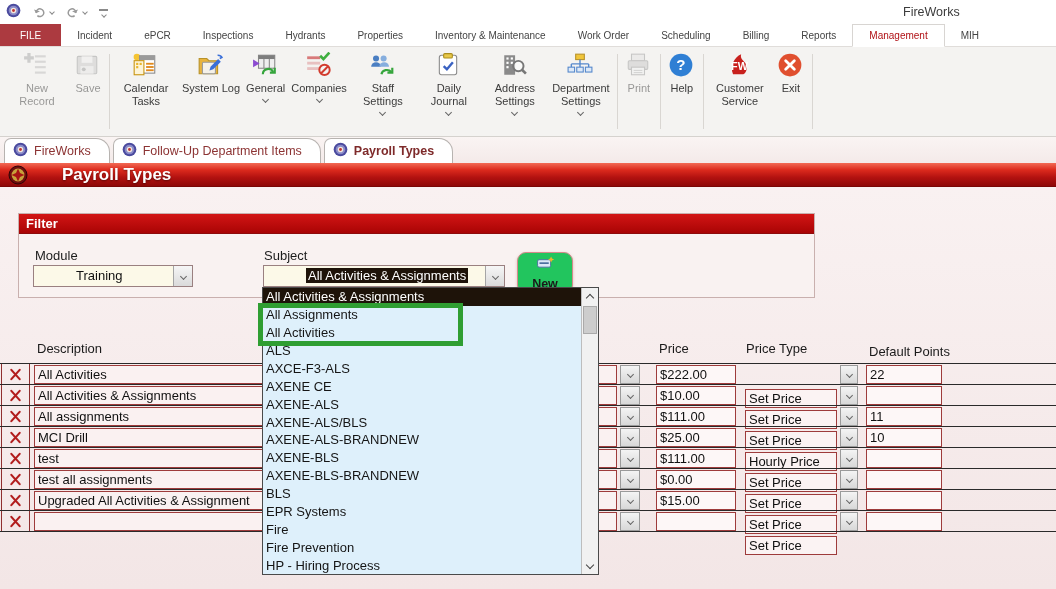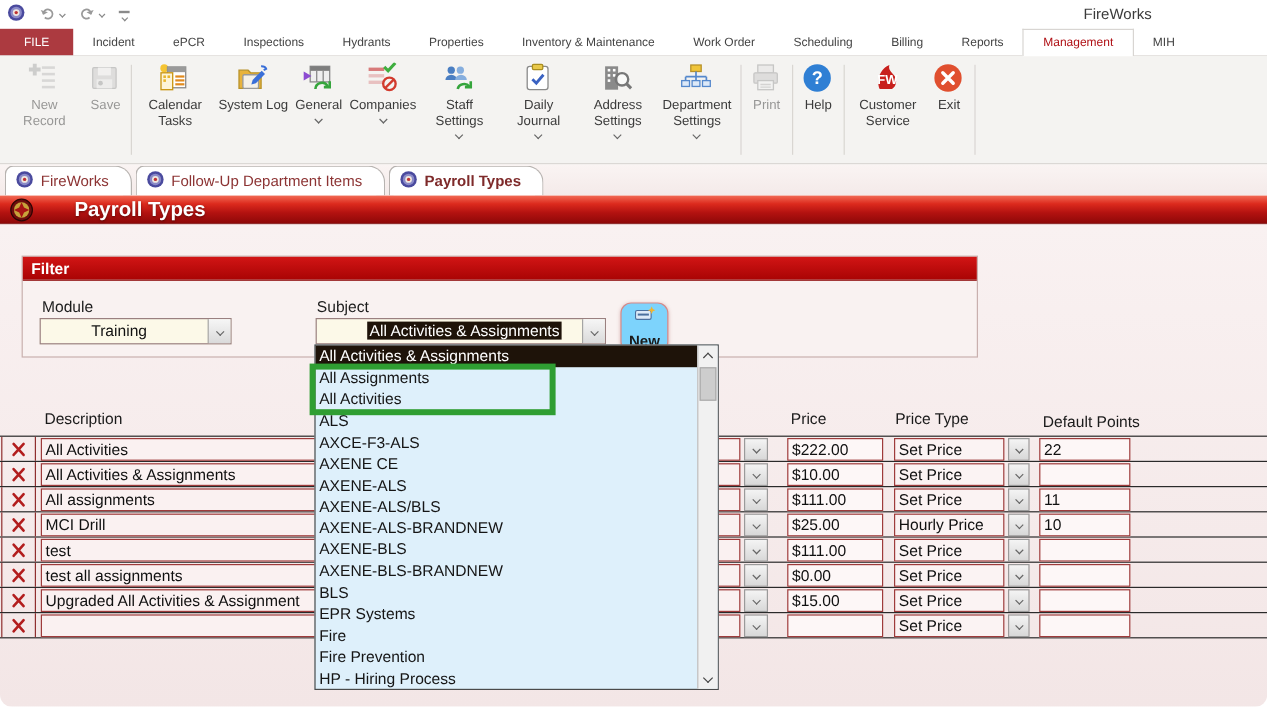--- a/index.html
+++ b/index.html
@@ -1,17 +1,17 @@
 <!DOCTYPE html>
 <html><head>
 <meta charset="utf-8">
 <style>
   * { box-sizing: border-box; }
   body { margin:0; font-family:"Liberation Sans", sans-serif; background:#fff; }
-  .screen { position:relative; width:1056px; height:589px; overflow:hidden; background:#fff;border-radius:10px; }
+  .screen { position:relative; width:1056px; height:589px; overflow:hidden; background:#fff; }
 
   
   .titlebar { position:absolute; top:0; left:0; right:0; height:24px; background:#fff; }
   .qat { position:absolute; left:6px; top:3px; display:flex; align-items:center; gap:11px; }
   .qat .qbtn { display:flex; align-items:center; gap:2px; cursor:default; }
   .app-title { position:absolute; left:903px; top:5px; font-size:12.5px; color:#3b3b3b; }
   .mini-chev { display:inline-block; width:4px; height:4px; border-right:1.2px solid #8a8a8a; border-bottom:1.2px solid #8a8a8a; transform:rotate(45deg); margin-left:1px; margin-top:-2px; }
   .custom-qat { width:11px; display:flex; flex-direction:column; align-items:center; }
   .custom-qat .bar { width:9px; height:0; border-top:2px solid #8a8a8a; margin-bottom:2px; }
 
@@ -49,21 +49,21 @@
   .content { position:absolute; top:187px; left:0; right:0; bottom:0; background:linear-gradient(#f9f1f1,#f3e6e6); }
 
   .filter-panel { position:absolute; left:18px; top:26px; width:797px; height:85px; background:#f9f2f1; border:1px solid #c9b0ae; }
   .filter-header { position:absolute; left:0; top:0; right:0; height:20px; background:linear-gradient(#d21515,#a90404); border-bottom:1px solid #8e0b0b; color:#fff; font-size:13px; font-weight:bold; display:flex; align-items:center; padding-left:7px; }
   .flabel { position:absolute; font-size:13px; color:#1c1c1c; }
   .combo { position:absolute; height:22px; display:flex; border:1px solid #9a8080; background:#fcf9e8; }
   .combo .cfield { flex:1; font-size:13px; line-height:20px; padding:0 2px; color:#111; overflow:hidden; white-space:nowrap;margin-left:40px; }
   .combo .carrow { width:19px; background:linear-gradient(#f6f6f6,#dadada); border-left:1px solid #a5a5a5; display:flex; align-items:center; justify-content:center; cursor:pointer; }
   .hl { background:#1e1309; color:#fff; padding:0 2px; }
 
-  .new-btn { position:absolute; left:498px; top:38px; width:40px; height:42px; background:#7dd3fc; border:1.5px solid #d48a8a; border-radius:9px; box-shadow:0 1px 3px rgba(170,90,90,.35); display:flex; flex-direction:column; align-items:center; justify-content:center; gap:4px; cursor:pointer; }
+  .new-btn { position:absolute; left:498px; top:38px; width:56px; height:42px; background:#22c55e; border:1.5px solid #d48a8a; border-radius:9px; box-shadow:0 1px 3px rgba(170,90,90,.35); display:flex; flex-direction:column; align-items:center; justify-content:center; gap:4px; cursor:pointer; }
   .new-btn .nlabel { font-size:12.5px; font-weight:bold; color:#1a1a1a; }
 
   
   .dropdown { position:absolute; left:262px; top:100px; width:337px; height:288px; background:#def0fb; border:1px solid #4a4a4a; z-index:20; }
   .dd-items { position:absolute; left:0; top:0; right:17px; bottom:0; display:flex; flex-direction:column; }
   .dd-item { flex:1; font-size:13px; color:#151515; display:flex; align-items:center; padding-left:3px; white-space:nowrap; overflow:hidden; cursor:pointer; }
   .dd-item.selected { background:#1e1309; color:#fff; }
   .dd-scroll { position:absolute; right:0; top:0; bottom:0; width:17px; background:#f1f1f1; border-left:1px solid #bdbdbd; }
   .dd-up, .dd-down { position:absolute; left:0; width:100%; height:16px; display:flex; align-items:center; justify-content:center; cursor:pointer; }
   .dd-up { top:0; } .dd-down { bottom:0; }
@@ -73,21 +73,21 @@
   .green-box { position:absolute; left:-5px; top:15px; width:205px; height:43px; border:5px solid #2f9e32; z-index:3; pointer-events:none; }
 
   
   .thead { position:absolute; font-size:13px; font-weight:normal; color:#1a1a1a; }
   .rows { position:absolute; left:0; top:176px; width:1056px; border-top:1px solid #2a2a2a; }
   .trow { position:relative; height:21px; border-bottom:1px solid #2a2a2a; }
   .xcell { position:absolute; left:1px; top:0; bottom:0; width:29px; border-left:1px solid #8f2f2f; border-right:1px solid #8f2f2f; display:flex; align-items:center; justify-content:center; cursor:pointer; }
   .fld { position:absolute; top:1px; height:19px; border:1px solid #9e3b3b; font-size:13px; line-height:17px; padding:0 3px; color:#101010; overflow:hidden; white-space:nowrap; cursor:text; }
   .fld.desc  { left:34px;  width:583px; background:#faf1f1; }
   .fld.price { left:656px; width:80px;  background:#fdf7f7; }
-  .fld.ptype { left:745px; width:92px;  background:#fbf3f3; }
+  .fld.ptype { left:745px; width:92px;  background:#fbf3f3;margin-top:24px; }
   .fld.pts   { left:866px; width:76px;  background:#fdf7f7; }
   .combo-btn { position:absolute; top:1px; width:20px; height:19px; background:linear-gradient(#f4f4f4,#d8d8d8); border:1px solid #9a9a9a; display:flex; align-items:center; justify-content:center; cursor:pointer; }
   .combo-btn.subj { left:620px; }
   .combo-btn.pta  { left:840px; width:18px; }
 </style>
 </head>
 <body>
 
 <div class="screen">
 

